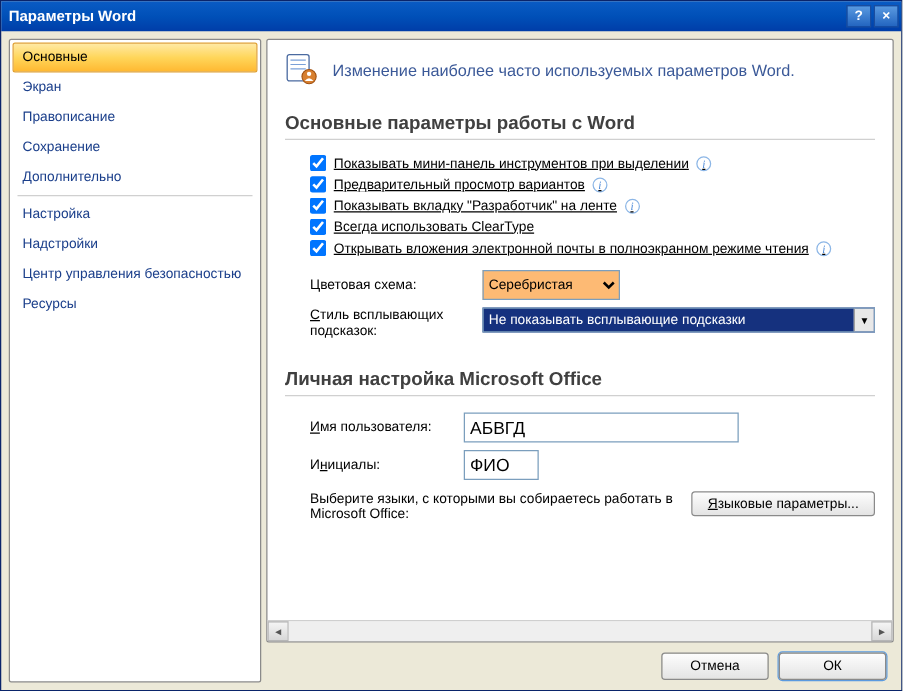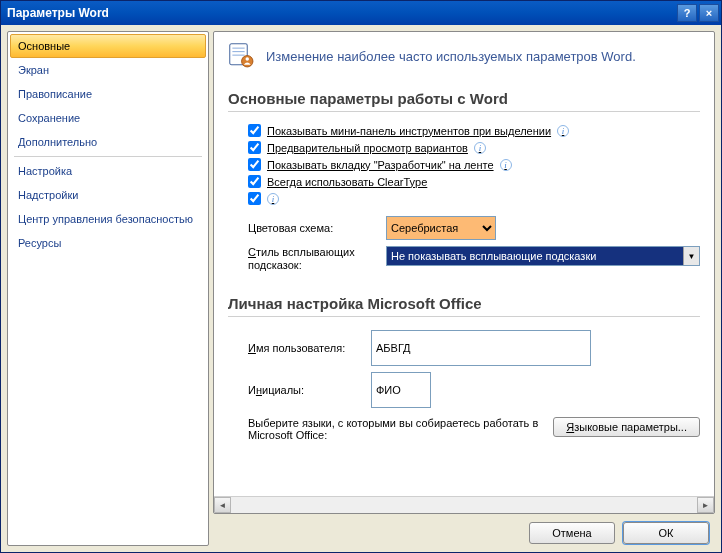--- a/index.html
+++ b/index.html
@@ -189,23 +189,23 @@
     color: #000;
     font-size: 8px;
   }
   .wide-select-text {
     overflow: hidden;
     text-overflow: ellipsis;
     white-space: nowrap;
   }
   input.text {
     border: 1px solid #7b9ebd;
-    height: 36px;
+    height: 24px;
     padding: 0 4px;
-    font-size: 11px;
+    font-size: 14px;
     font-family: inherit;
   }
   .lang-row {
     display: flex;
     align-items: flex-start;
     padding: 6px 0 6px 20px;
   }
   .lang-row .txt { flex: 1; }
   button.win {
     background: linear-gradient(to bottom, #fdfdfd, #e4e4e4);
@@ -308,20 +308,21 @@
                 <input type="checkbox" checked="" style="">
                 <span>Показывать вкладку "Разработчик" на ленте</span>
                 <span class="info">i</span>
               </div>
               <div class="opt-row">
                 <input type="checkbox" checked="" style="">
                 <span>Всегда использовать ClearType</span>
               </div>
               <div class="opt-row">
                 <input type="checkbox" checked="" style="">
+                <span>Открывать вложения электронной почты в полноэкранном режиме чтения</span>
                 <span class="info">i</span>
               </div>
             </div>
 
           <div class="form-row" style="margin-top:6px">
             <span class="form-label"><span>Цветовая схема:</span></span>
             <select class="native" style="width:110px">
               <option>Серебристая</option>
             </select>
           </div>

